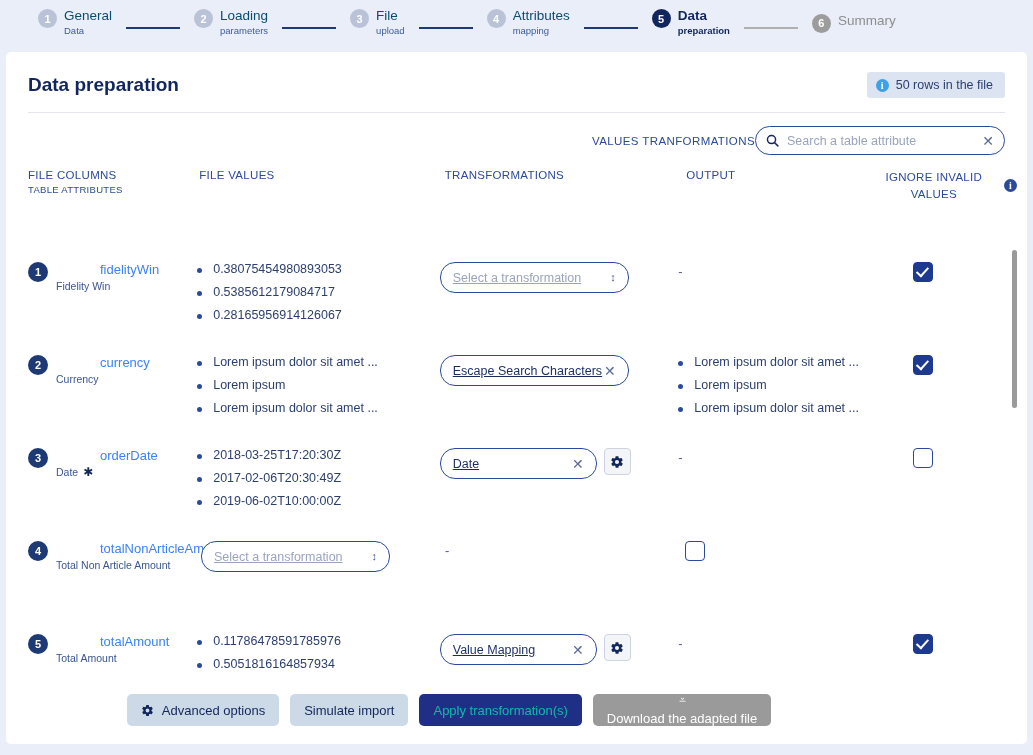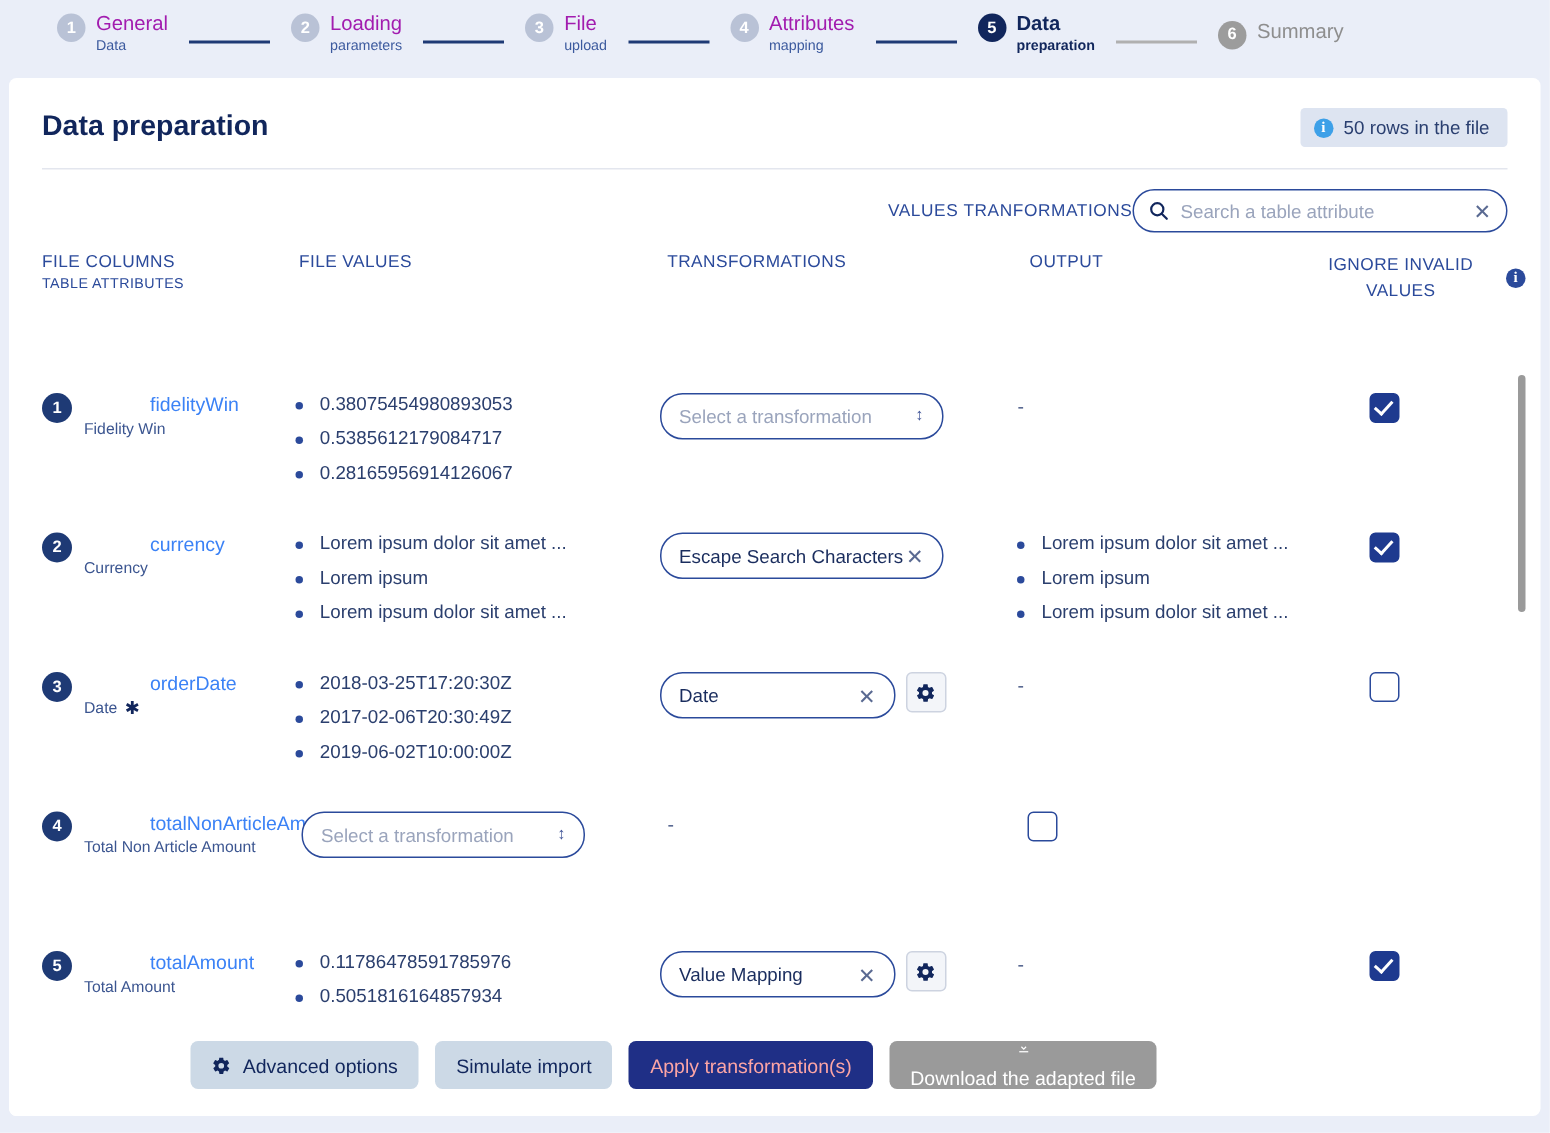--- a/index.html
+++ b/index.html
@@ -21,21 +21,21 @@
   .step-num {
     width: 19px; height: 19px; border-radius: 50%;
     display: flex; align-items: center; justify-content: center;
     font-size: 11px; font-weight: bold; color: #fff;
     flex: none; margin-top: 1px;
   }
   .step-num.done { background: #b9c2d6; color: #ffffff; }
   .step-num.active { background: #11265c; color: #fff; }
   .step-num.grey { background: #9c9c9c; color: #fff; }
   .step-txt { line-height: 1.15; }
-  .step-title { font-size: 13.5px; color: #a21caf; }
+  .step-title { font-size: 13.5px; color: #0c4a6e; }
   .step-title.active { color: #11265c; font-weight: bold; }
   .step-title.grey { color: #8e8e8e; }
   .step-sub { font-size: 9.5px; color: #3c5a9e; margin-top: 2px; }
   .step-sub.active { color: #11265c; font-weight: bold; }
   .step-line {
     height: 2px; width: 54px; background: #1e3a75;
     margin: 0 14px; margin-top: 10px; flex: none;
   }
   .step-line.grey { background: #b0b0b0; }
 
@@ -116,21 +116,21 @@
   }
   .dot { width: 5px; height: 5px; border-radius: 50%; background: #2b4a9b; margin-top: 6px; flex: none; }
 
   .sel {
     width: 189px; height: 31px; border: 1.4px solid #2b4a9b;
     border-radius: 15px; display: flex; align-items: center;
     padding: 0 12px; background: #fff; justify-content: space-between;
     font-size: 12.5px;
   }
   .sel.placeholder span.lbl { color: #9aa4bc; }
-  .sel span.lbl { color: #1a2d5e; }
+  .sel span.lbl { color: #1a2d5e; text-decoration: underline; }
   .chev { color: #44589a; font-size: 11px; line-height: 1; }
   .xmark { color: #5a6a92; font-size: 14px; line-height: 1; cursor: pointer; }
   .gear-btn {
     width: 27px; height: 27px; border: 1px solid #cdd3e0; border-radius: 4px;
     background: #f3f5f9; display: flex; align-items: center; justify-content: center;
     margin-left: 7px; flex: none;
   }
   .tx-cell { display: flex; align-items: flex-start; }
   .dash { font-size: 13px; color: #50608c; }
 
@@ -163,21 +163,21 @@
     gap: 11px; border-radius: 0 0 5px 5px;
   }
   .btn {
     height: 32px; border-radius: 5px; border: none;
     display: flex; align-items: center; gap: 8px;
     padding: 0 14px; font-size: 13px; cursor: pointer;
     font-family: "Liberation Sans", sans-serif;
   }
   .btn-soft { background: #ccd9e6; color: #11265c; }
   .btn-soft2 { background: #ccd9e6; color: #11265c; }
-  .btn-primary { background: #1f2f86; color: #fca5a5; }
+  .btn-primary { background: #1f2f86; color: #14b8a6; }
   .btn-grey { background: #9a9a9a; color: #fff; flex-direction: column; }
 </style>
 </head>
 <body>
 
 <div class="stepper">
   <div class="step">
     <div class="step-num done">1</div>
     <div class="step-txt">
       <div class="step-title">General</div>

